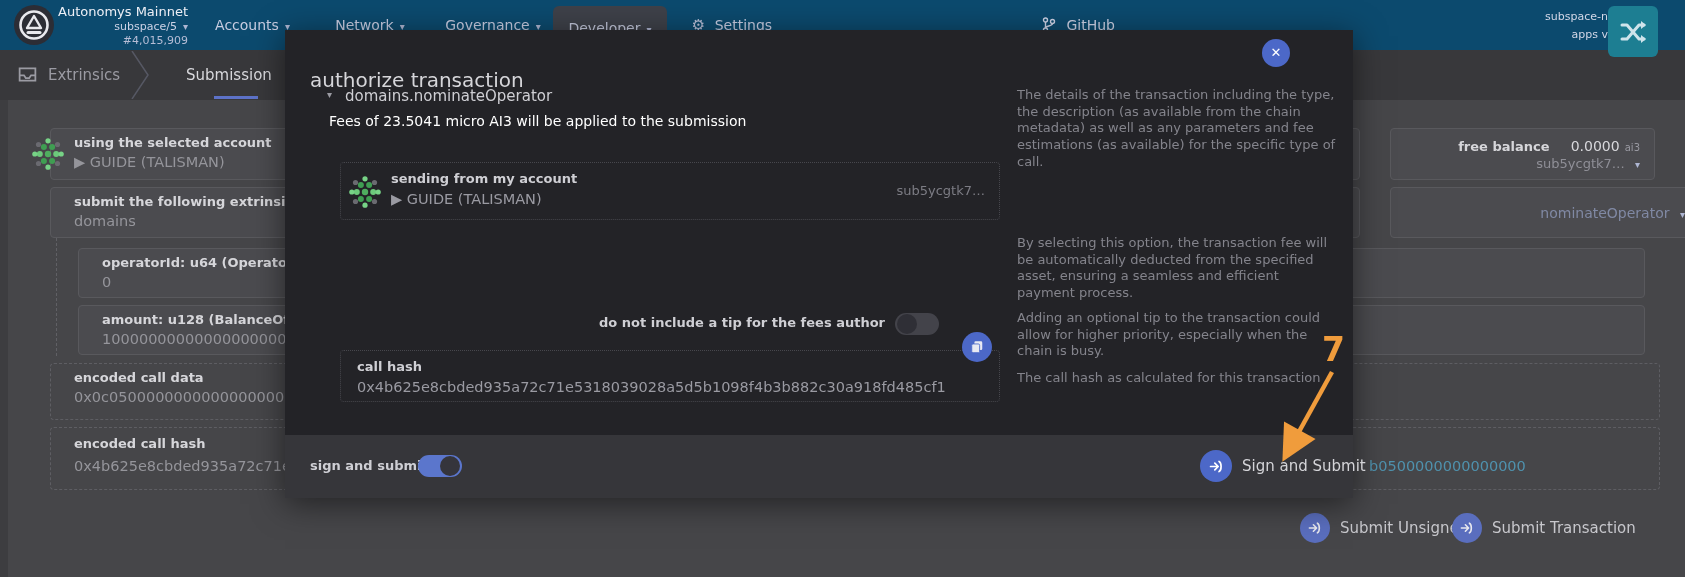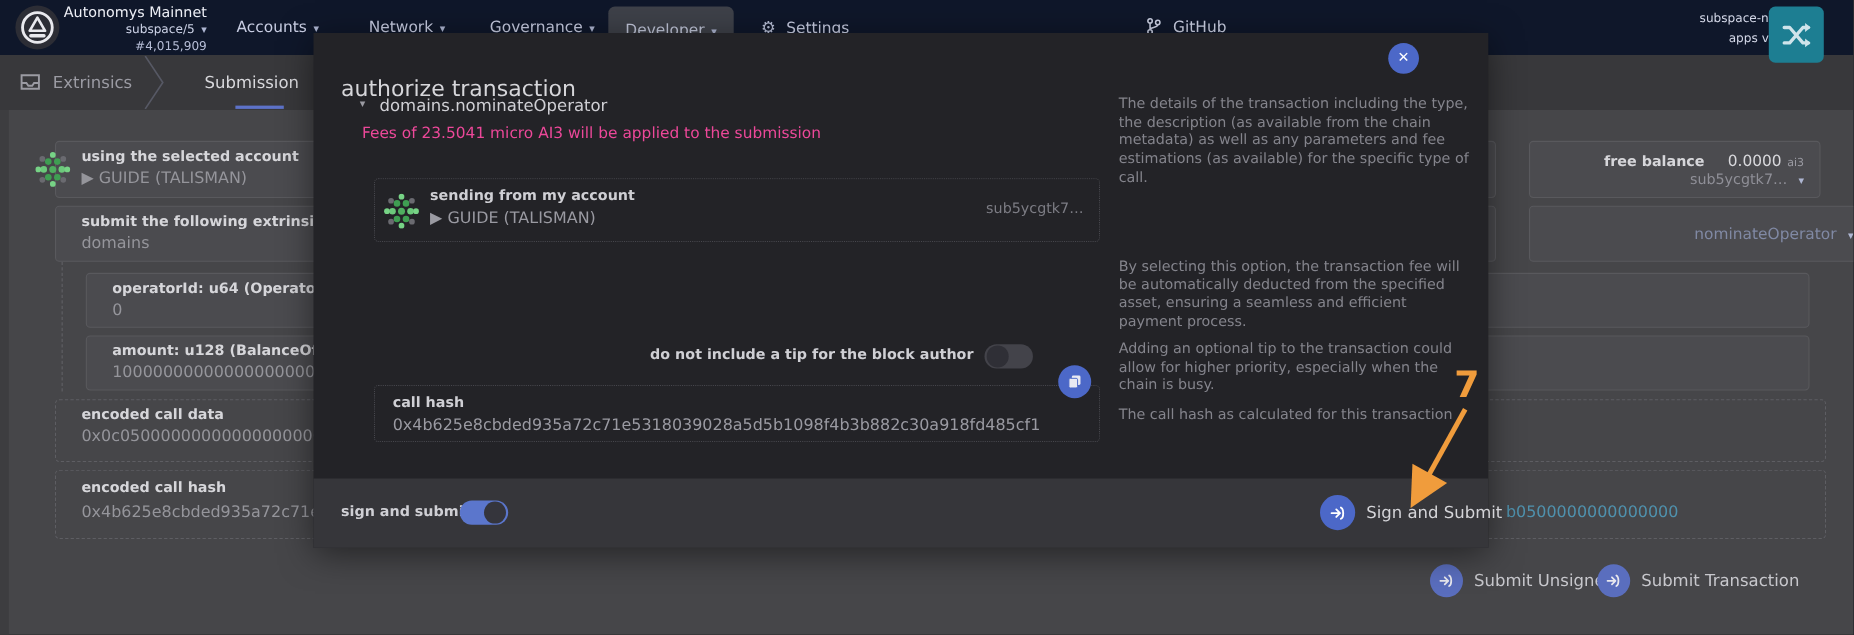--- a/index.html
+++ b/index.html
@@ -1,19 +1,19 @@
 <!DOCTYPE html>
 <html><head>
 <meta charset="utf-8">
 <style>
   html,body{margin:0;padding:0;background:#2b2b2e;}
   #app{position:relative;width:1685px;height:577px;overflow:hidden;
        font-family:"DejaVu Sans","Liberation Sans",sans-serif;background:#464649;}
   
-  .header{position:absolute;left:0;top:0;width:1685px;height:50px;background:#0f172a;z-index:3;}
+  .header{position:absolute;left:0;top:0;width:1685px;height:50px;background:#0c4a6e;z-index:3;}
   .logo{position:absolute;left:14px;top:5px;width:40px;height:40px;border-radius:50%;background:#2c2d35;}
   .chainblock{position:absolute;left:58px;top:4px;width:130px;text-align:right;line-height:1.25;}
   .chain-name{font-size:13px;color:#edeff6;}
   .chain-sub{font-size:11px;color:#ccd2e6;}
   .chain-block{font-size:11px;color:#b6bdd6;}
   .navitem{position:absolute;top:0;height:50px;line-height:50px;font-size:14px;color:#c8cde2;text-align:center;cursor:pointer;}
   .caret{font-size:10px;color:#aeb6d2;margin-left:6px;}
   .devtab{position:absolute;left:553px;top:6px;width:114px;height:44px;line-height:44px;
           background:#3e4149;border-radius:6px 6px 0 0;text-align:center;font-size:14px;color:#c2c7da;}
   .hlink{position:absolute;top:0;height:50px;line-height:50px;font-size:14px;color:#ced3e6;}
@@ -40,21 +40,21 @@
   .circleicon{width:30px;height:30px;border-radius:50%;background:#5a6ebe;display:flex;align-items:center;justify-content:center;flex:none;}
   .pillbtn .plabel{font-size:15px;color:#c7c7cc;white-space:nowrap;}
   
   .modal{position:absolute;left:285px;top:30px;width:1068px;height:468px;background:#232327;z-index:4;
          box-shadow:0 6px 30px rgba(0,0,0,.5);}
   .m-title{position:absolute;left:25px;top:14px;font-size:20px;color:#d6d6da;margin-top:24px;}
   .m-close{position:absolute;left:977px;top:9px;width:28px;height:28px;border-radius:50%;background:#4c68c8;
            color:#fff;font-size:13px;line-height:28px;text-align:center;cursor:pointer;}
   .m-method{position:absolute;left:60px;top:57px;font-size:15px;color:#cfcfd4;}
   .m-method-caret{position:absolute;left:42px;top:59px;font-size:10px;color:#9a9aa2;}
-  .m-fees{position:absolute;left:44px;top:83px;font-size:14px;color:#ec4899;}
+  .m-fees{position:absolute;left:44px;top:83px;font-size:14px;color:#ffffff;}
   .mhelp{position:absolute;left:732px;width:322px;font-size:13px;color:#84848c;line-height:1.28;}
   .mbox{position:absolute;left:55px;width:660px;border:1px dotted #47474d;border-radius:4px;box-sizing:border-box;}
   .mbox .flabel{left:50px;top:8px;color:#cfcfd4;}
   .mbox .fvalue{left:50px;top:28px;color:#9a9aa2;}
   .mbox.nopad .flabel{left:16px;}
   .mbox.nopad .fvalue{left:16px;}
   .m-address{position:absolute;right:14px;top:20px;font-size:13px;color:#7c7c84;}
   .tip-label{position:absolute;left:300px;top:285px;width:300px;text-align:right;font-size:13px;font-weight:bold;color:#cfcfd4;}
   .toggle{position:relative;width:44px;height:22px;border-radius:11px;}
   .toggle .knob{position:absolute;top:1px;width:20px;height:20px;border-radius:50%;}
@@ -272,21 +272,21 @@
         <circle cx="6.5" cy="25.5" r="2.6" fill="#6a6a70"></circle>
           <circle cx="25.5" cy="25.5" r="2.6" fill="#6a6a70"></circle>
       </svg>
       <div class="flabel">sending from my account</div>
       <div class="fvalue">▶ GUIDE (TALISMAN)</div>
       <div class="m-address">sub5ycgtk7…</div>
     </div>
 
     <div class="mhelp" style="top:205px;">By selecting this option, the transaction fee will be automatically deducted from the specified asset, ensuring a seamless and efficient payment process.</div>
 
-    <div class="tip-label">do not include a tip for the block author</div>
+    <div class="tip-label">do not include a tip for the fees author</div>
     <div class="toggle off" style="position:absolute;left:610px;top:283px;">
         <span class="knob"></span>
       </div>
     <div class="mhelp" style="top:280px;">Adding an optional tip to the transaction could allow for higher priority, especially when the chain is busy.</div>
 
     <div class="mbox nopad" style="top:320px;height:52px;">
       <div class="flabel">call hash</div>
       <div class="fvalue">0x4b625e8cbded935a72c71e5318039028a5d5b1098f4b3b882c30a918fd485cf1</div>
     </div>
     <div class="copybtn">

